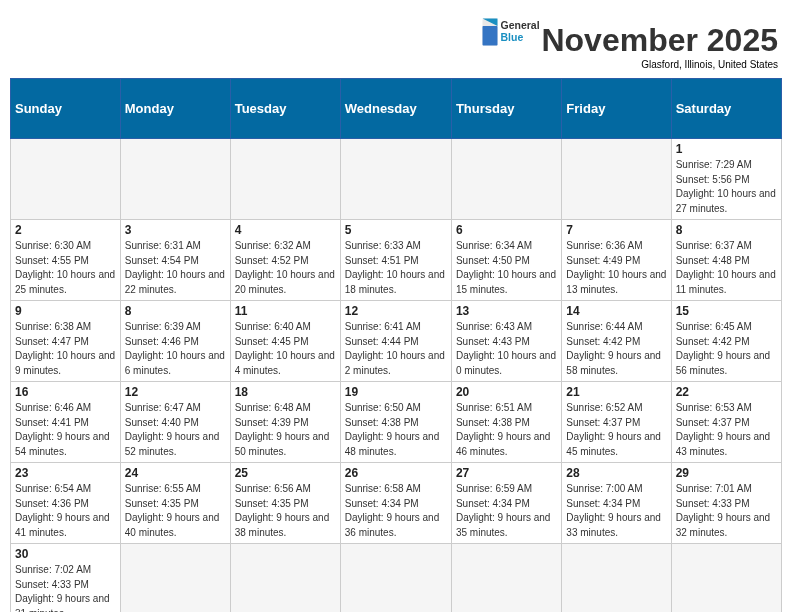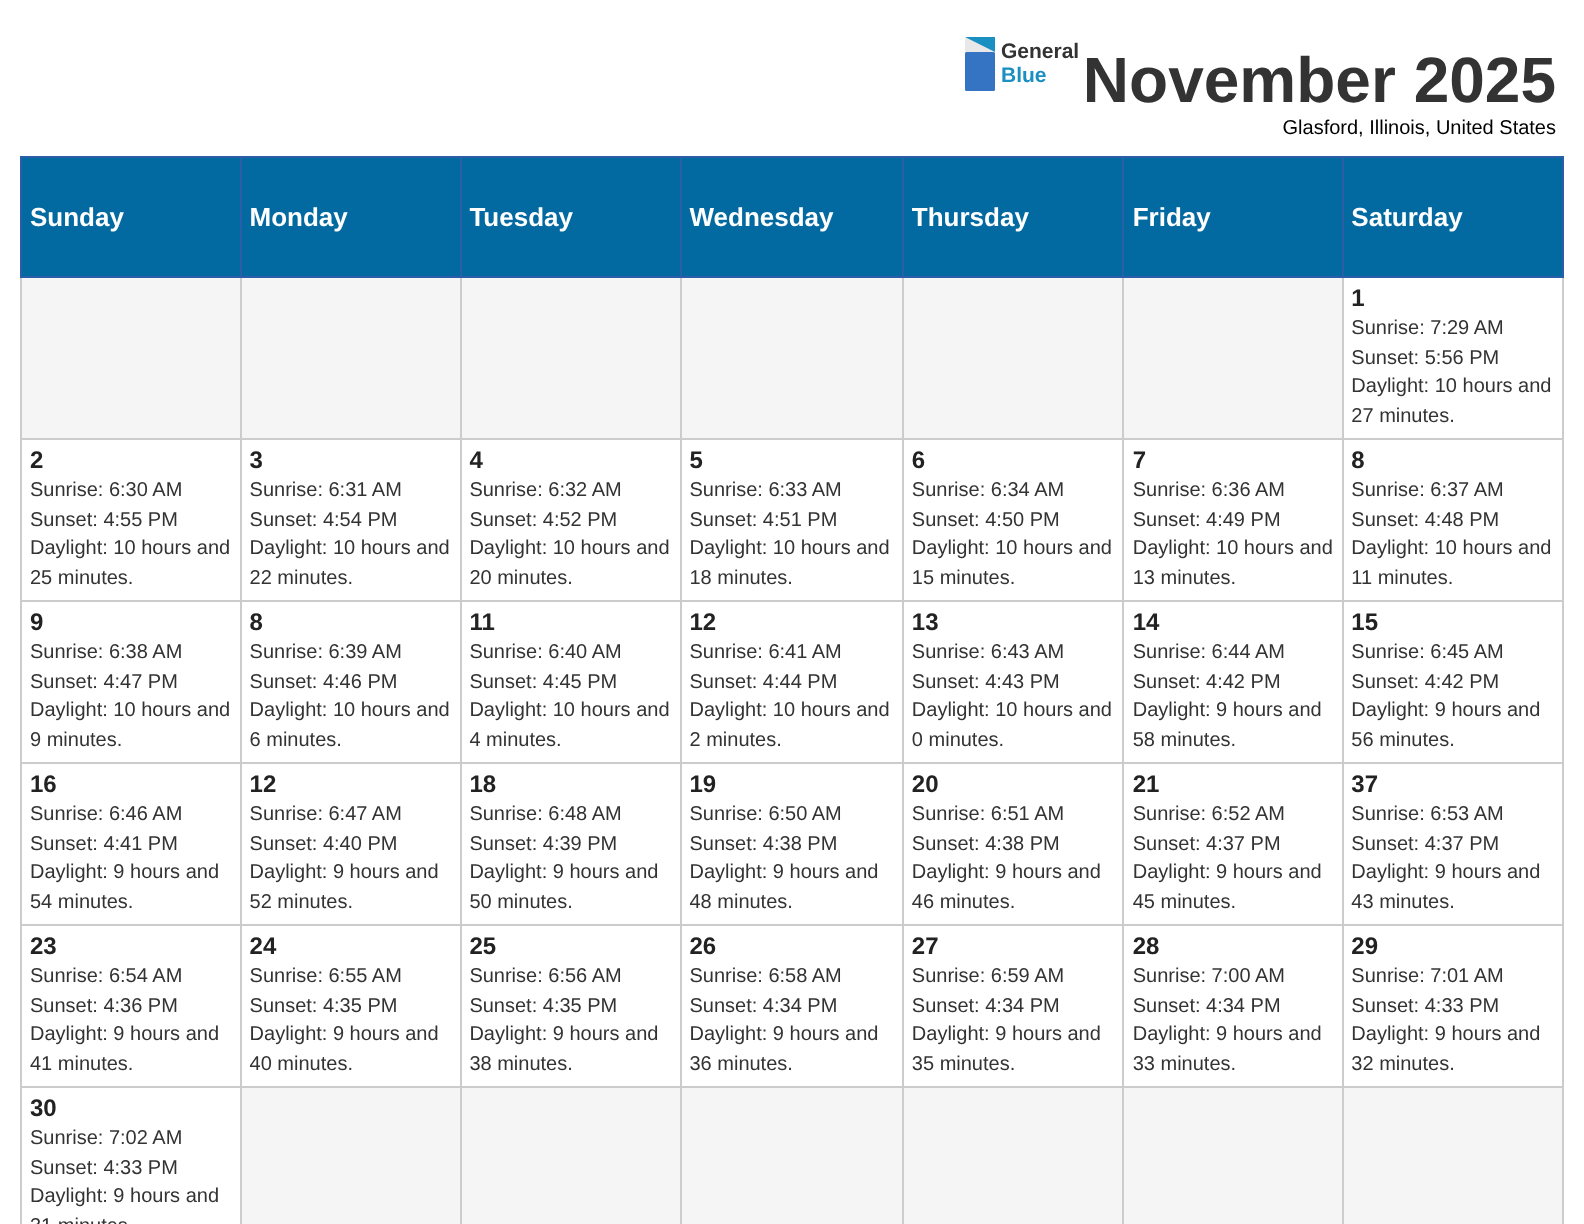--- a/index.html
+++ b/index.html
@@ -243,21 +243,21 @@
 Sunset: 4:38 PM
 Daylight: 9 hours and 46 minutes.</div>
         </td>
         <td>
           <div class="day-number">21</div>
           <div class="day-info">Sunrise: 6:52 AM
 Sunset: 4:37 PM
 Daylight: 9 hours and 45 minutes.</div>
         </td>
         <td>
-          <div class="day-number">37</div>
+          <div class="day-number">22</div>
           <div class="day-info">Sunrise: 6:53 AM
 Sunset: 4:37 PM
 Daylight: 9 hours and 43 minutes.</div>
         </td>
       </tr>
       <tr>
         <td>
           <div class="day-number">23</div>
           <div class="day-info">Sunrise: 6:54 AM
 Sunset: 4:36 PM

